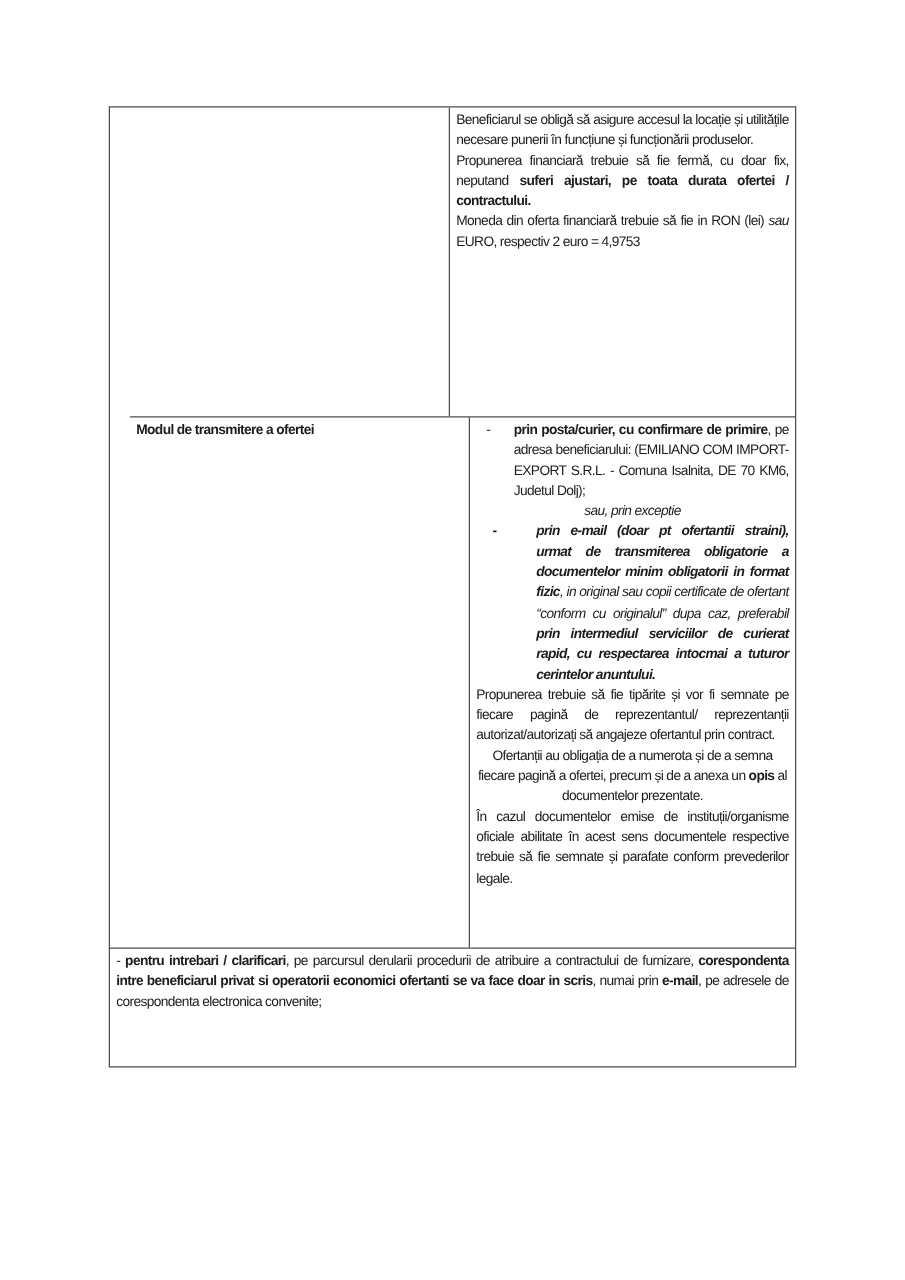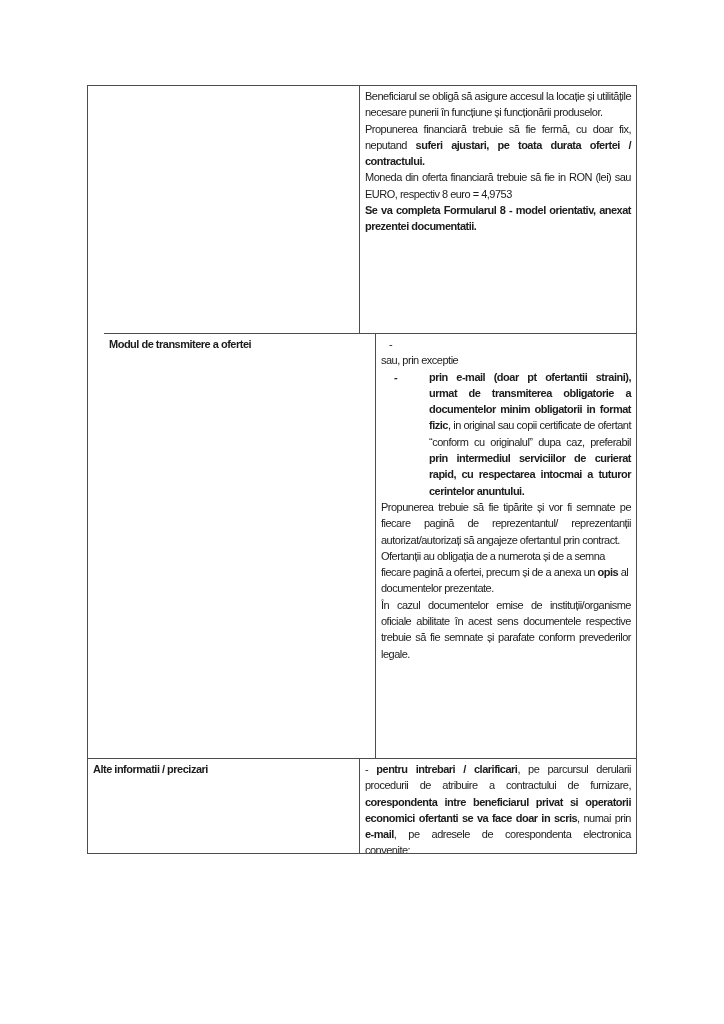--- a/index.html
+++ b/index.html
@@ -46,66 +46,65 @@
   .cell-left {
     width: 272px;
     flex: 0 0 272px;
     border-right: 1px solid #4d4d4d;
     font-weight: bold;
   }
   .cell-right {
     flex: 1 1 auto;
   }
   .blk { margin: 0; text-align: justify; }
-  .blk.al { text-align: left; }
+  .blk.al { text-align: center; }
   .blk .b { font-weight: bold; }
-  .blk .i { }
+  .blk .i { font-style: italic; }
   .blk.li { display: flex; }
   .blk.li .marker { flex: 0 0 auto; text-align: left; }
   .blk.li .body { flex: 1 1 auto; text-align: justify; }
   .blk.li.lvl1 { padding-left: 8px; }
   .blk.li.lvl1 .marker { width: 22px; }
   .blk.li.lvl2 { padding-left: 13px; }
   .blk.li.lvl2 .marker { width: 35px; }
   .blk.li.bolditalic-marker .marker { font-weight: bold; font-style: italic; }
 </style>
 </head>
 <body>
 
 <div class="page">
   <div class="doc-table">
 
     <div class="trow trow-1">
       <div class="cell cell-left"></div>
       <div class="cell cell-right">
           <div class="blk"><span>Beneficiarul se obligă să asigure accesul la locație și utilitățile necesare punerii în funcțiune și funcționării produselor.</span></div>
           <div class="blk"><span>Propunerea financiară trebuie să fie fermă, cu doar fix, neputand </span><span class="b">suferi ajustari, pe toata durata ofertei / contractului.</span></div>
-          <div class="blk"><span>Moneda din oferta financiară trebuie să fie in RON (lei) </span><span class="i">sau</span><span> EURO, respectiv 8 euro = 4,9753</span></div>
-          <div class="blk"><span class="b">Se va completa Formularul 8 - model orientativ, anexat prezentei documentatii.</span></div>
+          <div class="blk"><span>Moneda din oferta financiară trebuie să fie in RON (lei) </span><span class="i">sau</span><span> EURO, respectiv 2 euro = 4,9753</span></div>
         </div>
     </div>
 
     <div class="trow trow-2">
       <div class="cell cell-left">Modul de transmitere a ofertei</div>
       <div class="cell cell-right">
           <div class="blk li lvl1">
             <span class="marker">-</span>
+            <span class="body"><span class="b">prin posta/curier, cu confirmare de primire</span><span>, pe adresa beneficiarului: (EMILIANO COM IMPORT-EXPORT S.R.L. - Comuna Isalnita, DE 70 KM6, Judetul Dolj);</span></span>
           </div>
           <div class="blk al"><span class="i">sau, prin exceptie</span></div>
           <div class="blk li lvl2 bolditalic-marker">
             <span class="marker">-</span>
             <span class="body"><span class="b i">prin e-mail (doar pt ofertantii straini), urmat de transmiterea obligatorie a documentelor minim obligatorii in format fizic</span><span class="i">, in original sau copii certificate de ofertant “conform cu originalul” dupa caz, preferabil </span><span class="b i">prin intermediul serviciilor de curierat rapid, cu respectarea intocmai a tuturor cerintelor anuntului.</span></span>
           </div>
           <div class="blk"><span>Propunerea trebuie să fie tipărite și vor fi semnate pe fiecare pagină de reprezentantul/ reprezentanții autorizat/autorizați să angajeze ofertantul prin contract.</span></div>
           <div class="blk al"><span>Ofertanții au obligația de a numerota și de a semna fiecare pagină a ofertei, precum și de a anexa un </span><span class="b">opis</span><span> al documentelor prezentate.</span></div>
           <div class="blk"><span>În cazul documentelor emise de instituții/organisme oficiale abilitate în acest sens documentele respective trebuie să fie semnate și parafate conform prevederilor legale.</span></div>
         </div>
     </div>
 
     <div class="trow trow-3">
-      <div class="cell cell-left">Alte informatii / precizari</div>
       <div class="cell cell-right">
           <div class="blk"><span>- </span><span class="b">pentru intrebari / clarificari</span><span>, pe parcursul derularii procedurii de atribuire a contractului de furnizare, </span><span class="b">corespondenta intre beneficiarul privat si operatorii economici ofertanti se va face doar in scris</span><span>, numai prin </span><span class="b">e-mail</span><span>, pe adresele de corespondenta electronica convenite;</span></div>
         </div>
     </div>
 
   </div>
 </div>
 
 </body></html>

